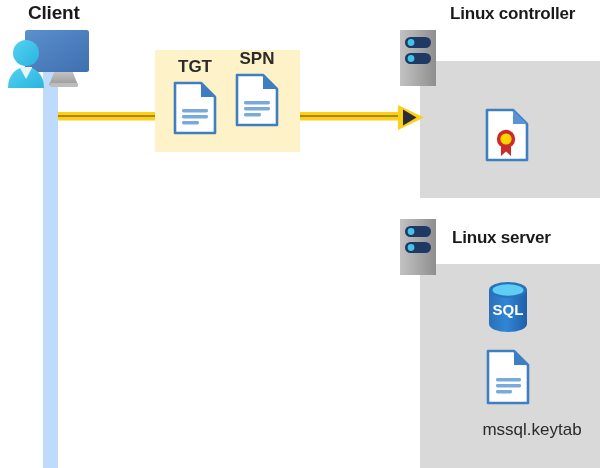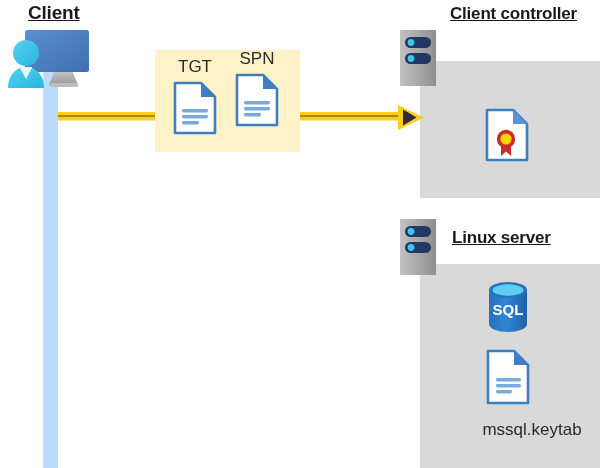--- a/index.html
+++ b/index.html
@@ -23,21 +23,20 @@
 
   
   .abs { position: absolute; }
 
   
   .title {
     font-weight: bold;
     color: #1a1a1a;
     letter-spacing: -0.2px;
     line-height: 1.18;
-    text-decoration: underline;
   }
   #client-title {
     left: 28px;  top: 2px;
     font-size: 19px;
   }
   #dc-title {
     left: 450px; top: 4px;
     font-size: 17px;
     width: 146px;
   }
@@ -61,20 +60,21 @@
   
   #token-box {
     left: 155px; top: 50px;
     width: 145px; height: 102px;
     background: #fdf2c8;
   }
   .token {
     position: absolute;
     width: 56px;
     text-align: center;
+    font-weight: bold;
   }
   #token-tgt { left: 12px;  top: 8px; }
   #token-spn { left: 74px;  top: 0; }
   .token-label {
     font-size: 17px;
     color: #2b2b2b;
     line-height: 1;
     margin-bottom: 6px;
     display: block;
   }
@@ -197,21 +197,21 @@
         </linearGradient>
       </defs>
       <rect x="0" y="0" width="36" height="56" fill="url(#gTowerA)"></rect>
       <rect x="5" y="7" width="26" height="11" rx="5.5" fill="#1f3864"></rect>
       <circle cx="11" cy="12.5" r="3.4" fill="#41c3ea"></circle>
       <rect x="5" y="23" width="26" height="11" rx="5.5" fill="#1f3864"></rect>
       <circle cx="11" cy="28.5" r="3.4" fill="#41c3ea"></circle>
     </svg>
   </div>
 
-  <div class="abs title" id="dc-title">Client controller</div>
+  <div class="abs title" id="dc-title">Linux controller</div>
 
   <div class="abs" id="dc-cert">
     <svg width="44" height="54" viewBox="0 0 44 54" xmlns="http://www.w3.org/2000/svg">
       <path d="M2 2 H28 L42 16 V52 H2 Z" fill="#ffffff" stroke="#3e7fc1" stroke-width="2.6" stroke-linejoin="round"></path>
       <path d="M28 2 L42 16 H28 Z" fill="#5b93d6"></path>
 
       <path d="M16 33 L16 48 L21 43.5 L26 48 L26 33 Z" fill="#cc2b2b"></path>
 
       <circle cx="21" cy="31" r="9.2" fill="#cc2b2b"></circle>
       <circle cx="21" cy="31" r="5.6" fill="#ffd500"></circle>

